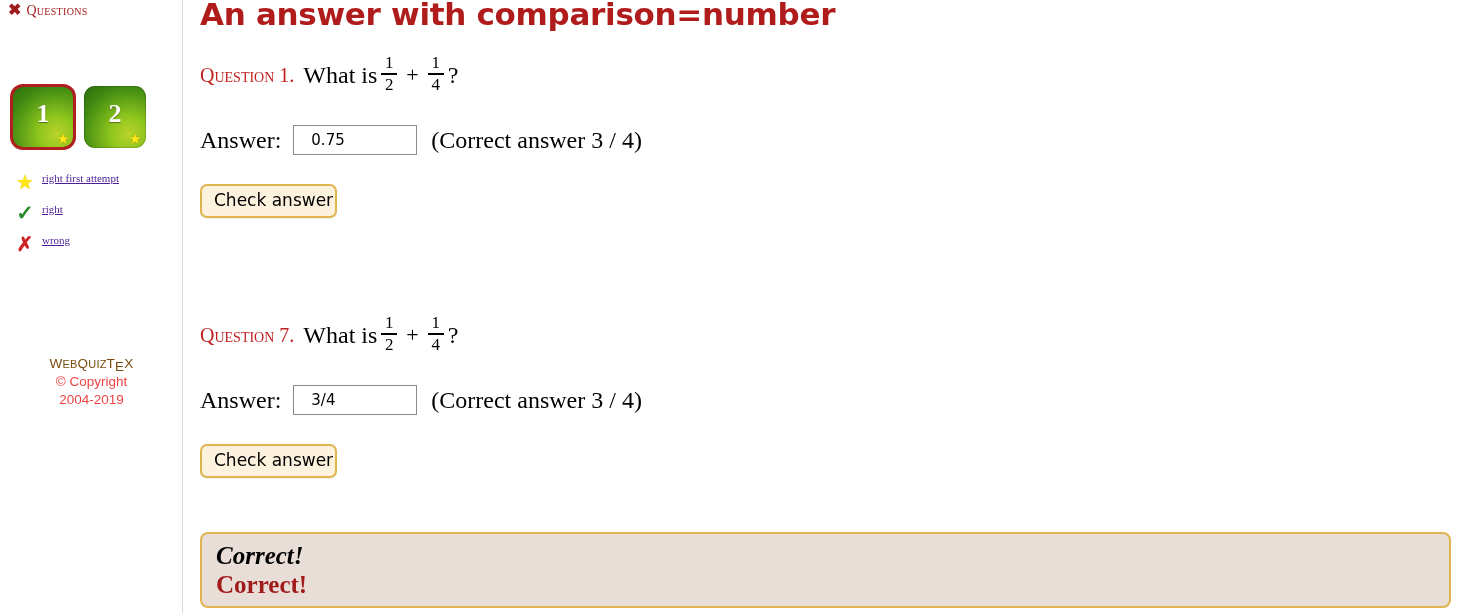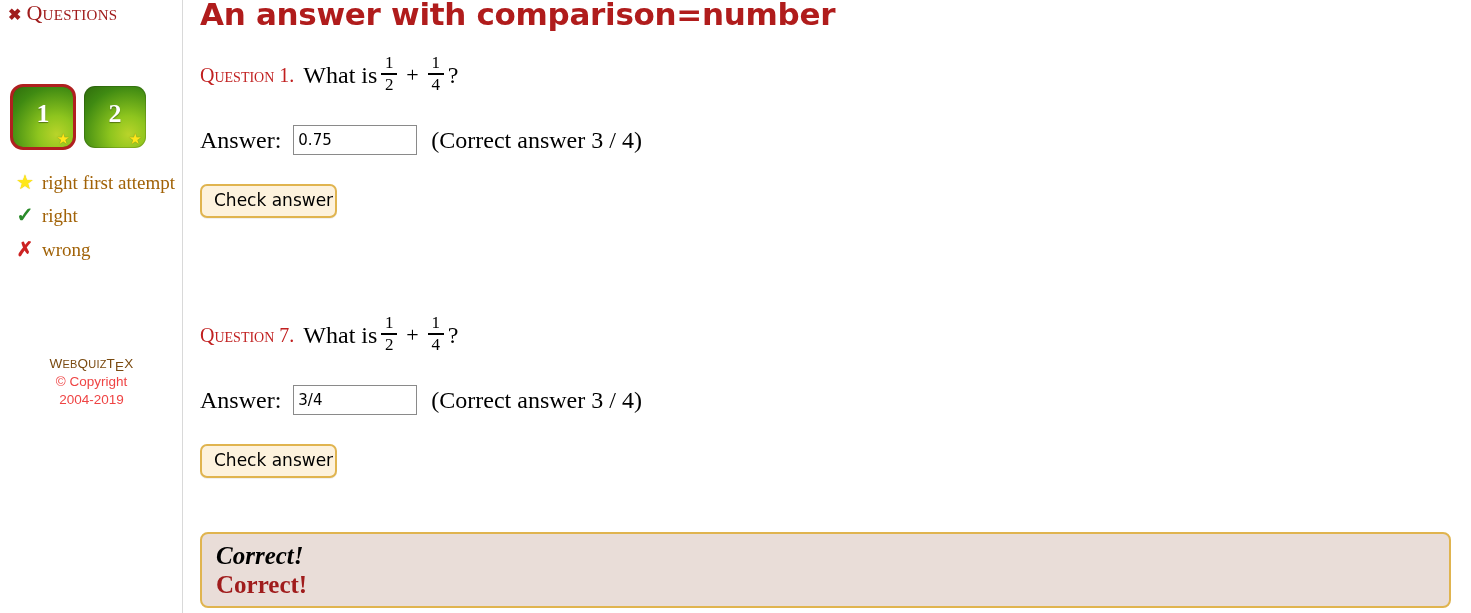--- a/index.html
+++ b/index.html
@@ -38,21 +38,21 @@
     font-family: "Liberation Serif", serif;
     white-space: nowrap;
   }
   .qheader .xmark {
     color: #a01c1c;
     font-size: 16px;
     font-weight: bold;
     margin-right: 5px;
   }
   .qheader .qtext {
-    font-size: 22px;
+    font-size: 14px;
     font-variant: small-caps;
     letter-spacing: 0.3px;
     margin-top: 8px;
   }
 
   .qbuttons {
     position: absolute;
     left: 12px;
     top: 86px;
     display: flex;
@@ -109,24 +109,25 @@
     flex: 0 0 30px;
     text-align: center;
     font-size: 19px;
     line-height: 20px;
   }
   .legend-icon.star { color: #ffe71a; text-shadow: 0 0 1px #d7b600; font-size: 20px;}
   .legend-icon.tick { color: #2a8b2a; font-size: 21px; font-weight: bold; }
   .legend-icon.cross { color: #cc2222; font-size: 20px; font-weight: bold; }
   .legend-label {
     font-family: "Liberation Serif", serif;
-    font-size: 19px;
-    color: #a16207;
+    font-size: 11px;
+    color: #4c1d95;
     line-height: 1.18;
     padding-left: 2px;
+    text-decoration: underline;
   }
 
   .footer {
     position: absolute;
     left: 0px;
     top: 355px;
     width: 183px;
     text-align: center;
     font-family: "Liberation Sans", sans-serif;
     color: #7a4a10;
@@ -222,21 +223,21 @@
   }
   .answer-input {
     width: 124px;
     height: 30px;
     box-sizing: border-box;
     border: 1px solid #8a8a8a;
     background: #ffffff;
     font-family: "DejaVu Sans", sans-serif;
     font-size: 15px;
     color: #000;
-    padding: 2px 4px;
+    padding: 2px 17px;
     border-radius: 0;
     outline: none;
   }
   .correct-note {
     font-family: "Liberation Serif", serif;
     font-size: 24px;
     margin-left: 14px;
   }
   .correct-note .mfrac {
     font-family: "Liberation Serif", serif;

